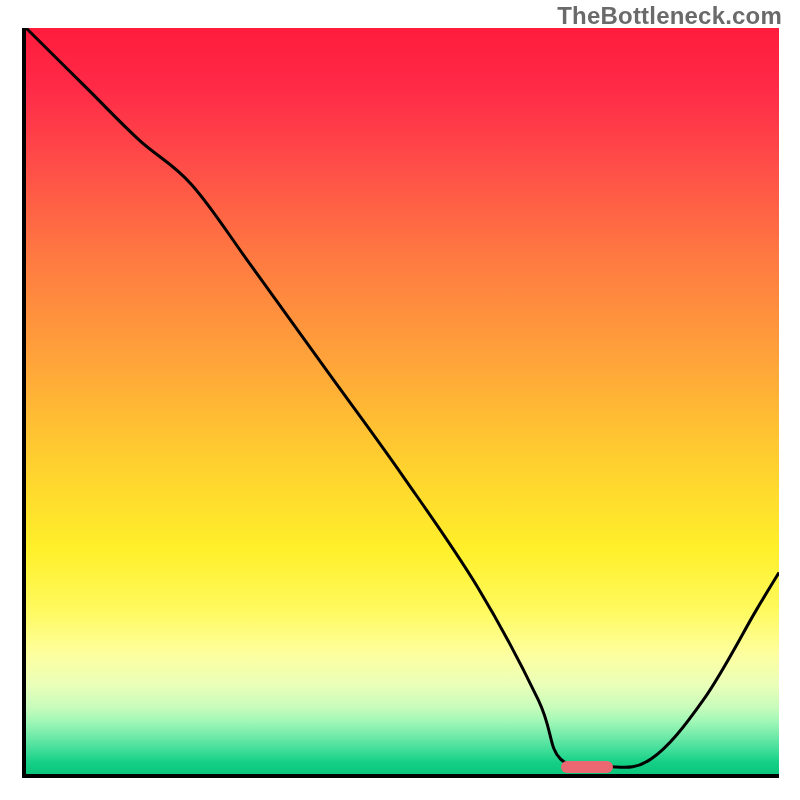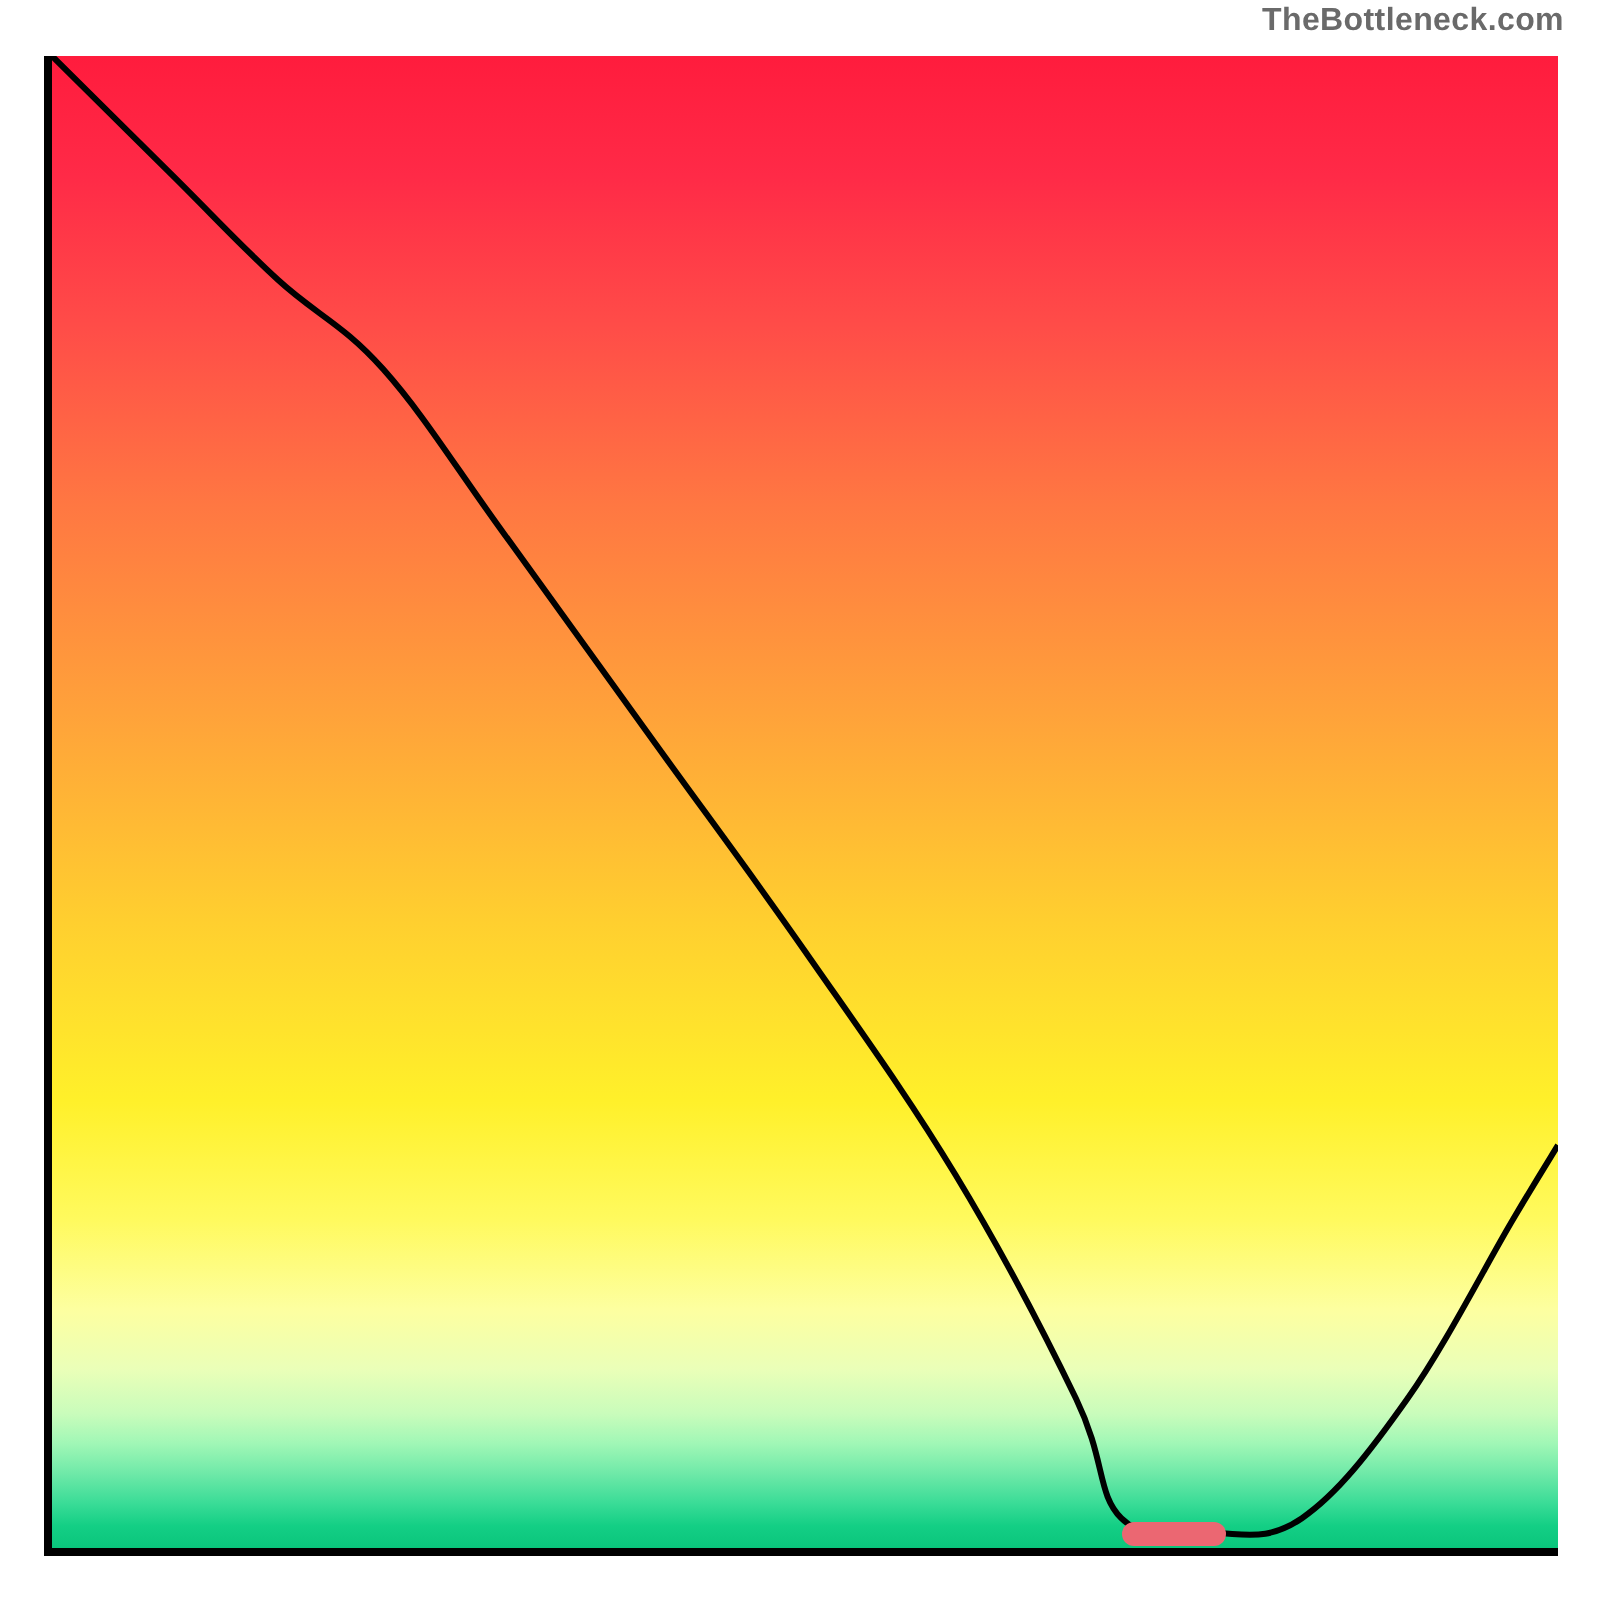--- a/index.html
+++ b/index.html
@@ -14,21 +14,21 @@
   .wrap {
     position: relative;
     width: 800px;
     height: 800px;
   }
   .watermark {
     position: absolute;
     top: 2px;
     right: 18px;
     font-weight: 600;
-    font-size: 16px;
+    font-size: 24px;
     color: #6a6a6a;
     letter-spacing: 0.2px;
   }
   .plot-area {
     position: absolute;
     left: 22px;
     top: 28px;
     width: 757px;
     height: 750px;
     border-left: 4px solid #000;

